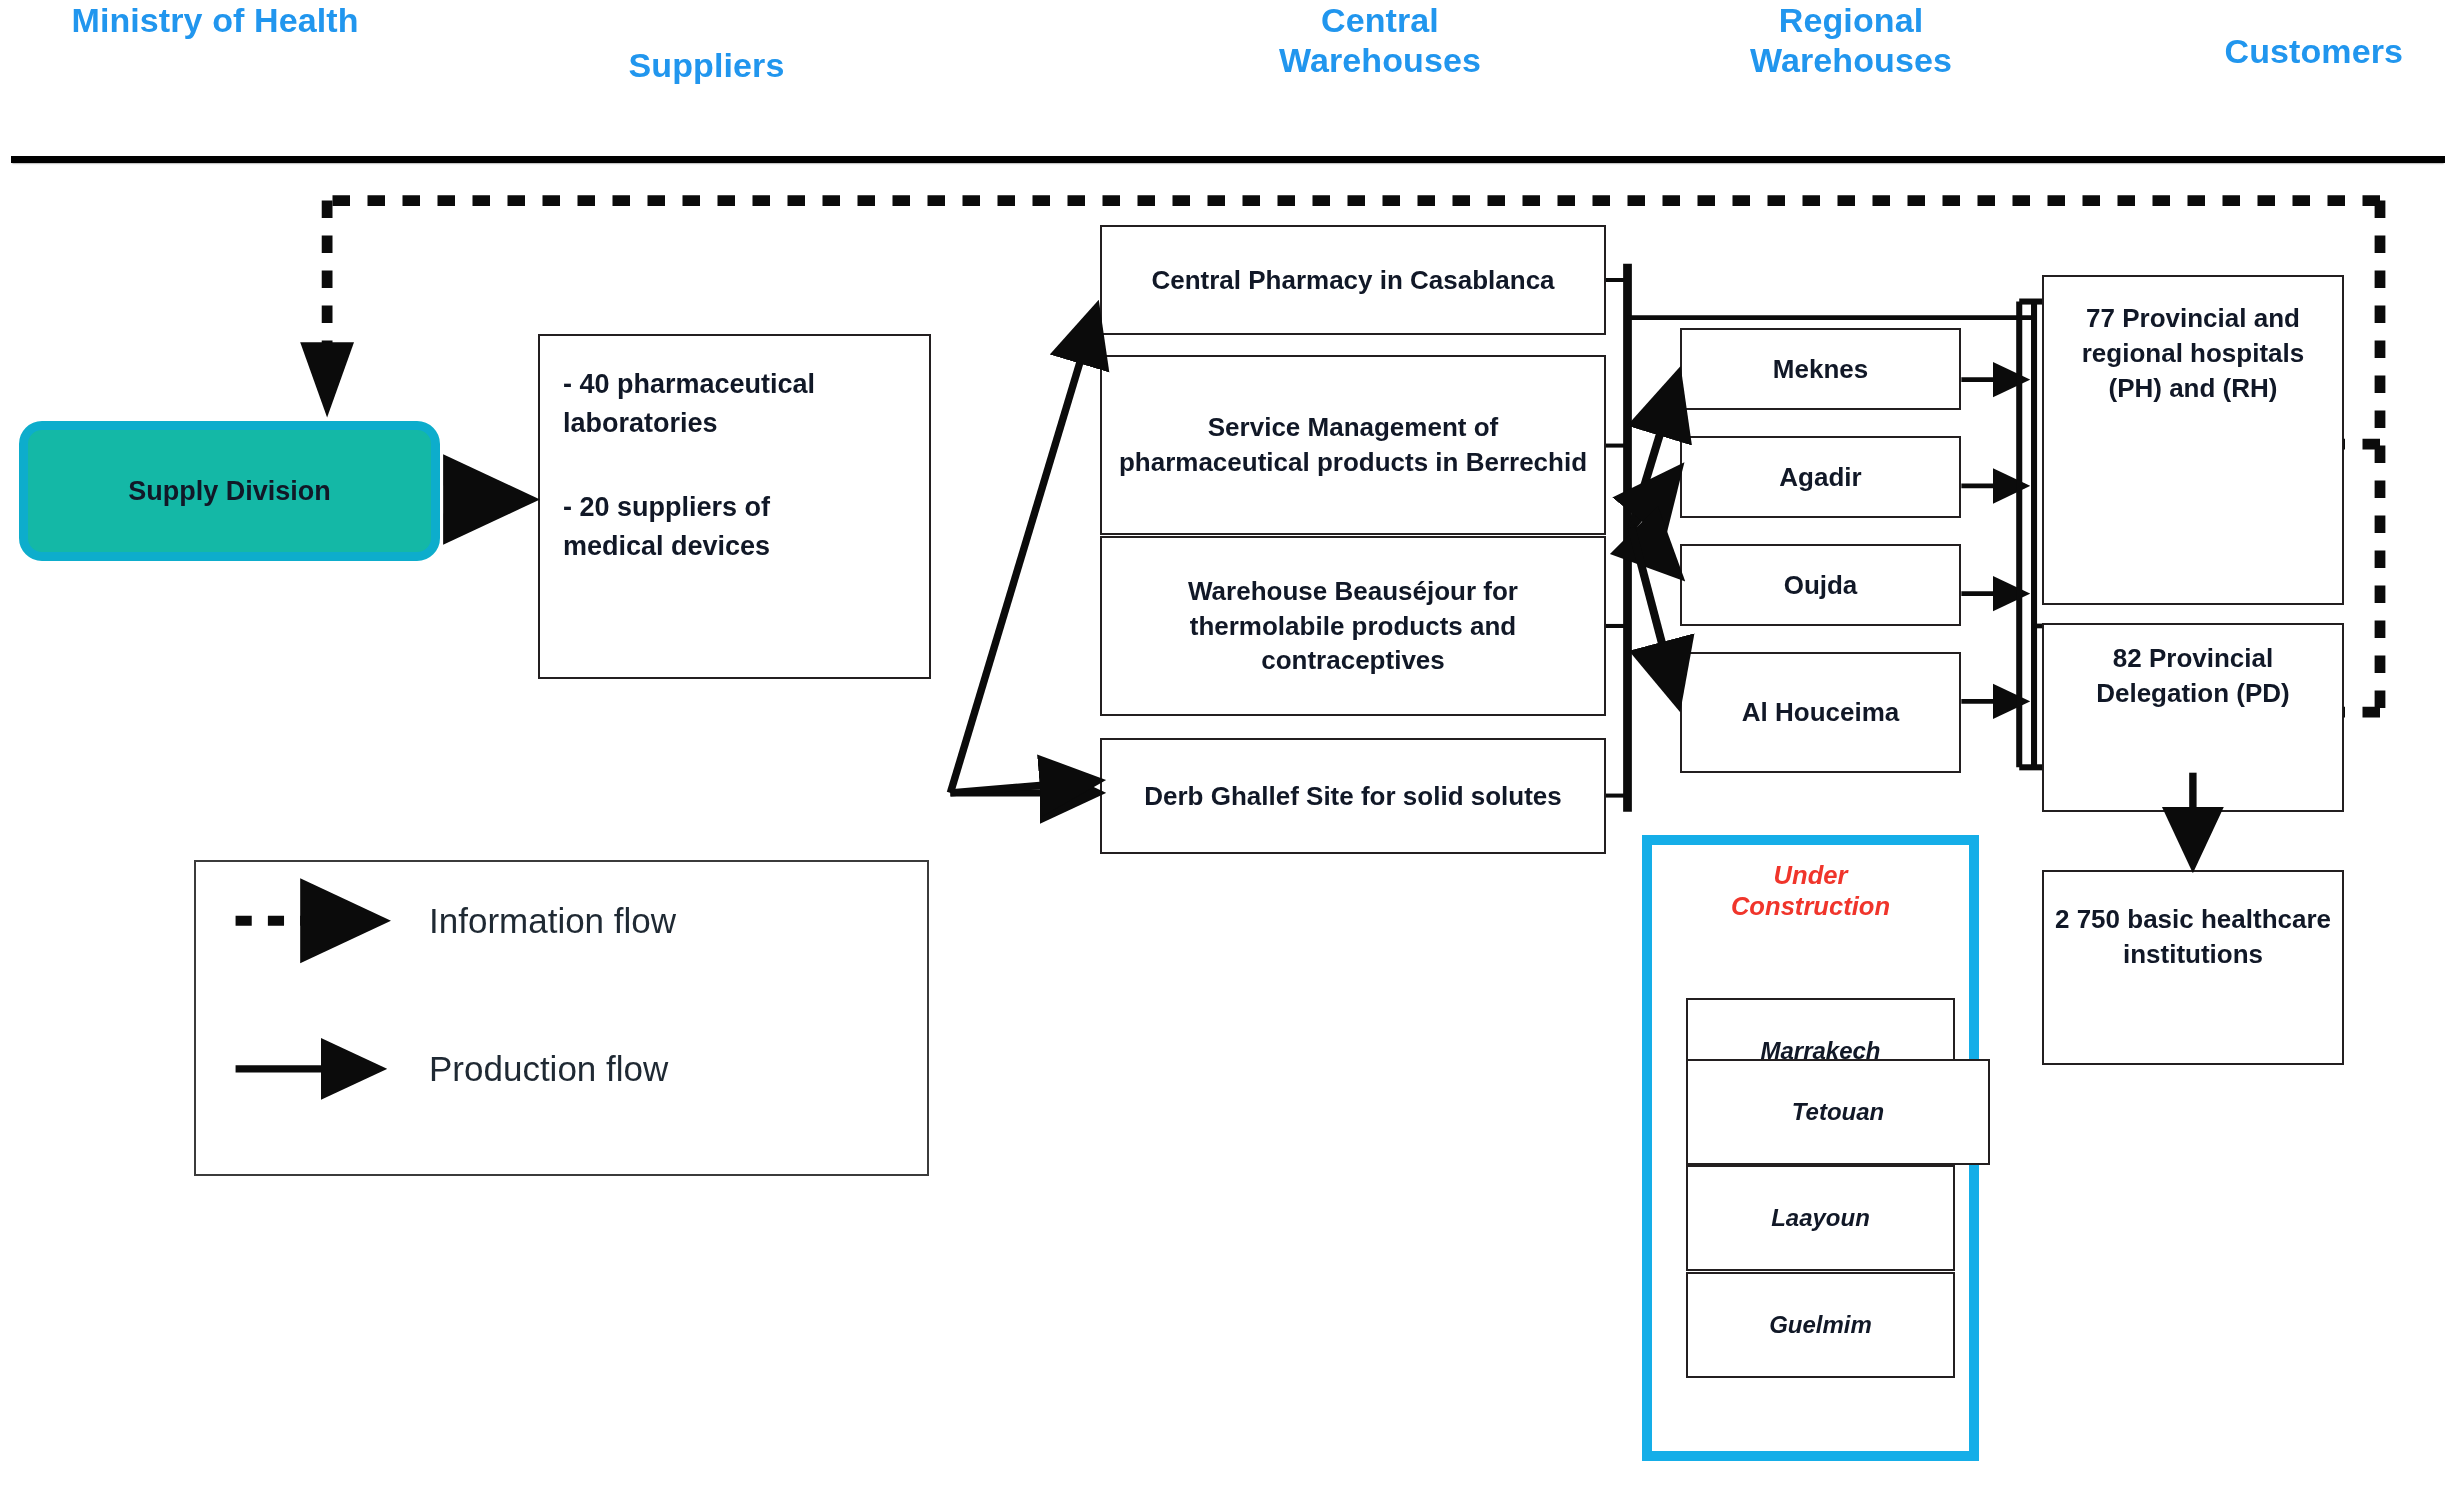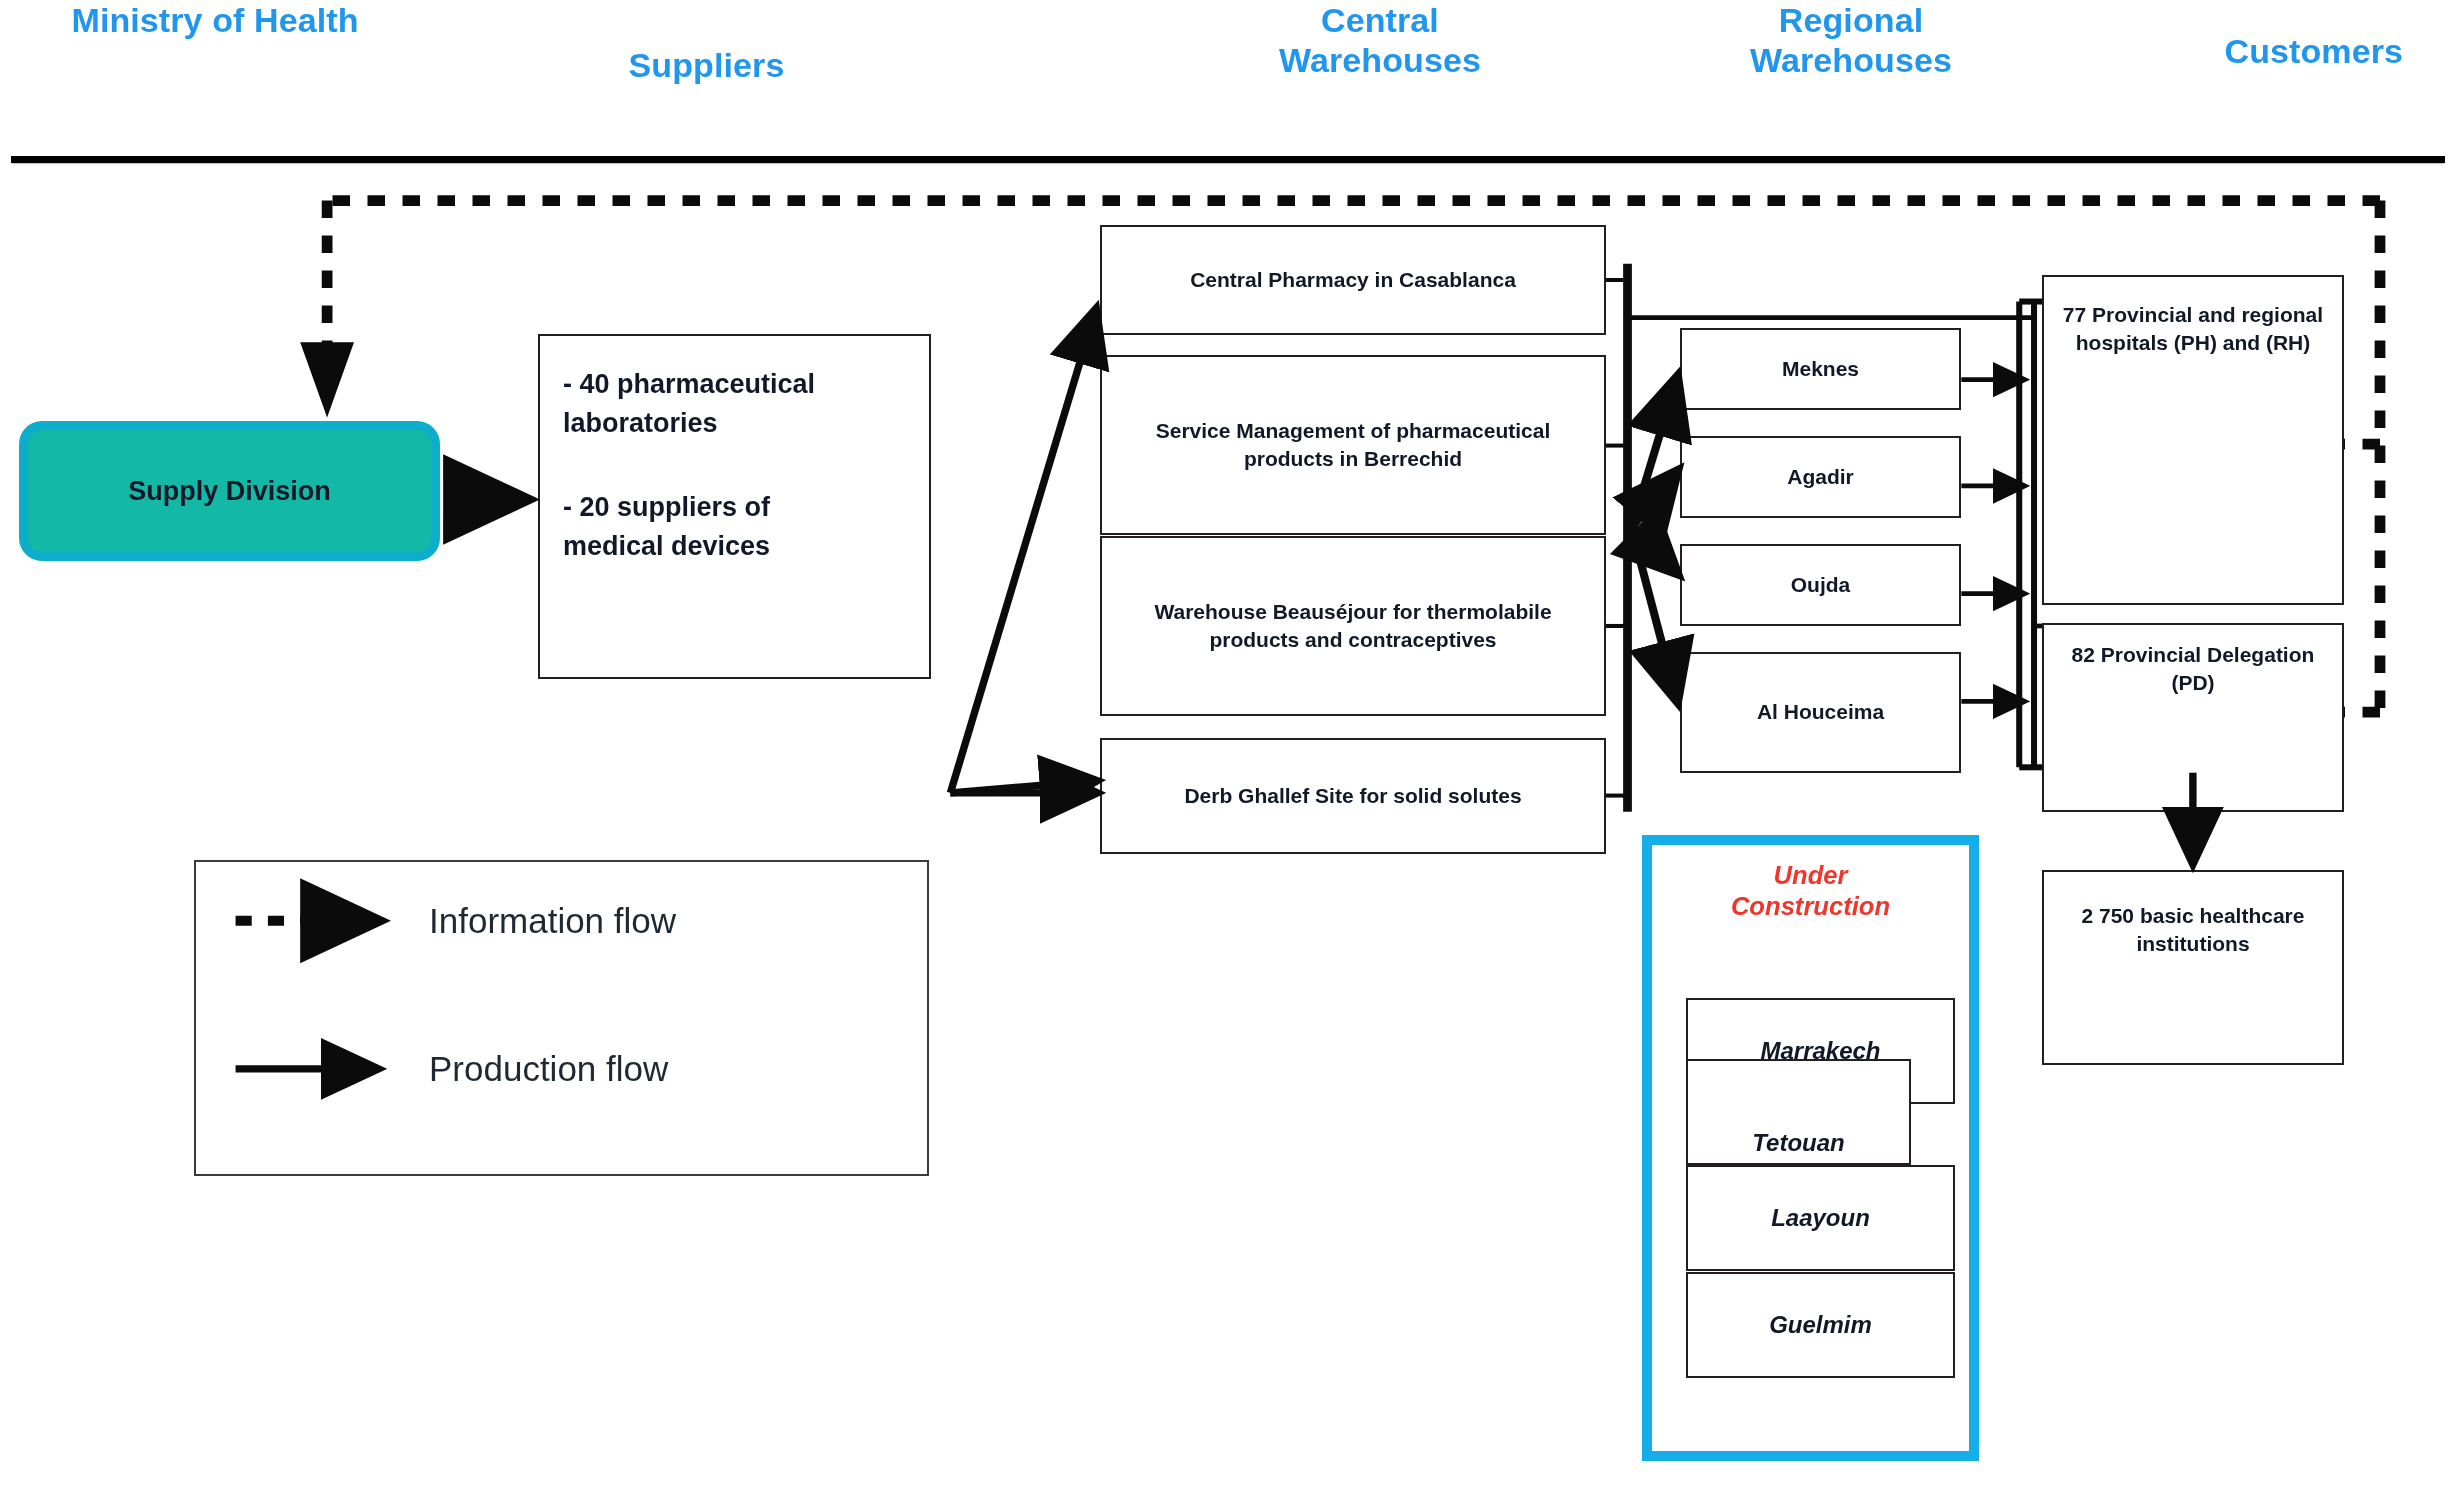--- a/index.html
+++ b/index.html
@@ -19,21 +19,21 @@
     position:absolute;background:#000;height:7.4px;
     box-shadow:0 2px 1.3px -1.3px rgba(0,0,0,.35);
   }
 
   
   .box{
     position:absolute;box-sizing:border-box;background:#fff;
     border:2px solid #231f20;
     display:flex;align-items:center;justify-content:center;
     text-align:center;color:#111827;font-weight:bold;
-    font-size:21px;line-height:1.34;padding:4px 9.4px;
+    font-size:26px;line-height:1.34;padding:4px 9.4px;
   }
   .box.pad-top{align-items:flex-start;}
 
   .box-rounded{
     position:absolute;box-sizing:border-box;background:#14b8a6;
     border:9.4px solid #0DADCC;border-radius:23px;
     display:flex;align-items:center;justify-content:center;
     text-align:center;color:#111827;font-weight:bold;font-size:27px;
   }
 
@@ -111,21 +111,21 @@
   <div class="box" style="left:1680px;top:652px;width:281px;height:121px;">
     <span>Al Houceima</span>
   </div>
 
   <div class="frame-cyan" style="left:1642px;top:835px;width:337px;height:626px;font-style:italic;">
     <div class="uc-title" style="left:0;top:15px;">Under
 Construction</div>
     <div class="box" style="left:34px;top:108px;width:269px;height:106px;font-size:24px;margin-top:45px;">
       <span>Marrakech</span>
     </div>
-    <div class="box" style="left:34px;top:214px;width:225px;height:106px;font-size:24px;align-items:flex-end;">
+    <div class="box" style="left:34px;top:214px;width:304px;height:106px;font-size:24px;">
       <span>Tetouan</span>
     </div>
     <div class="box" style="left:34px;top:320px;width:269px;height:106px;font-size:24px;">
       <span>Laayoun</span>
     </div>
     <div class="box" style="left:34px;top:427px;width:269px;height:106px;font-size:24px;">
       <span>Guelmim</span>
     </div>
   </div>
 

